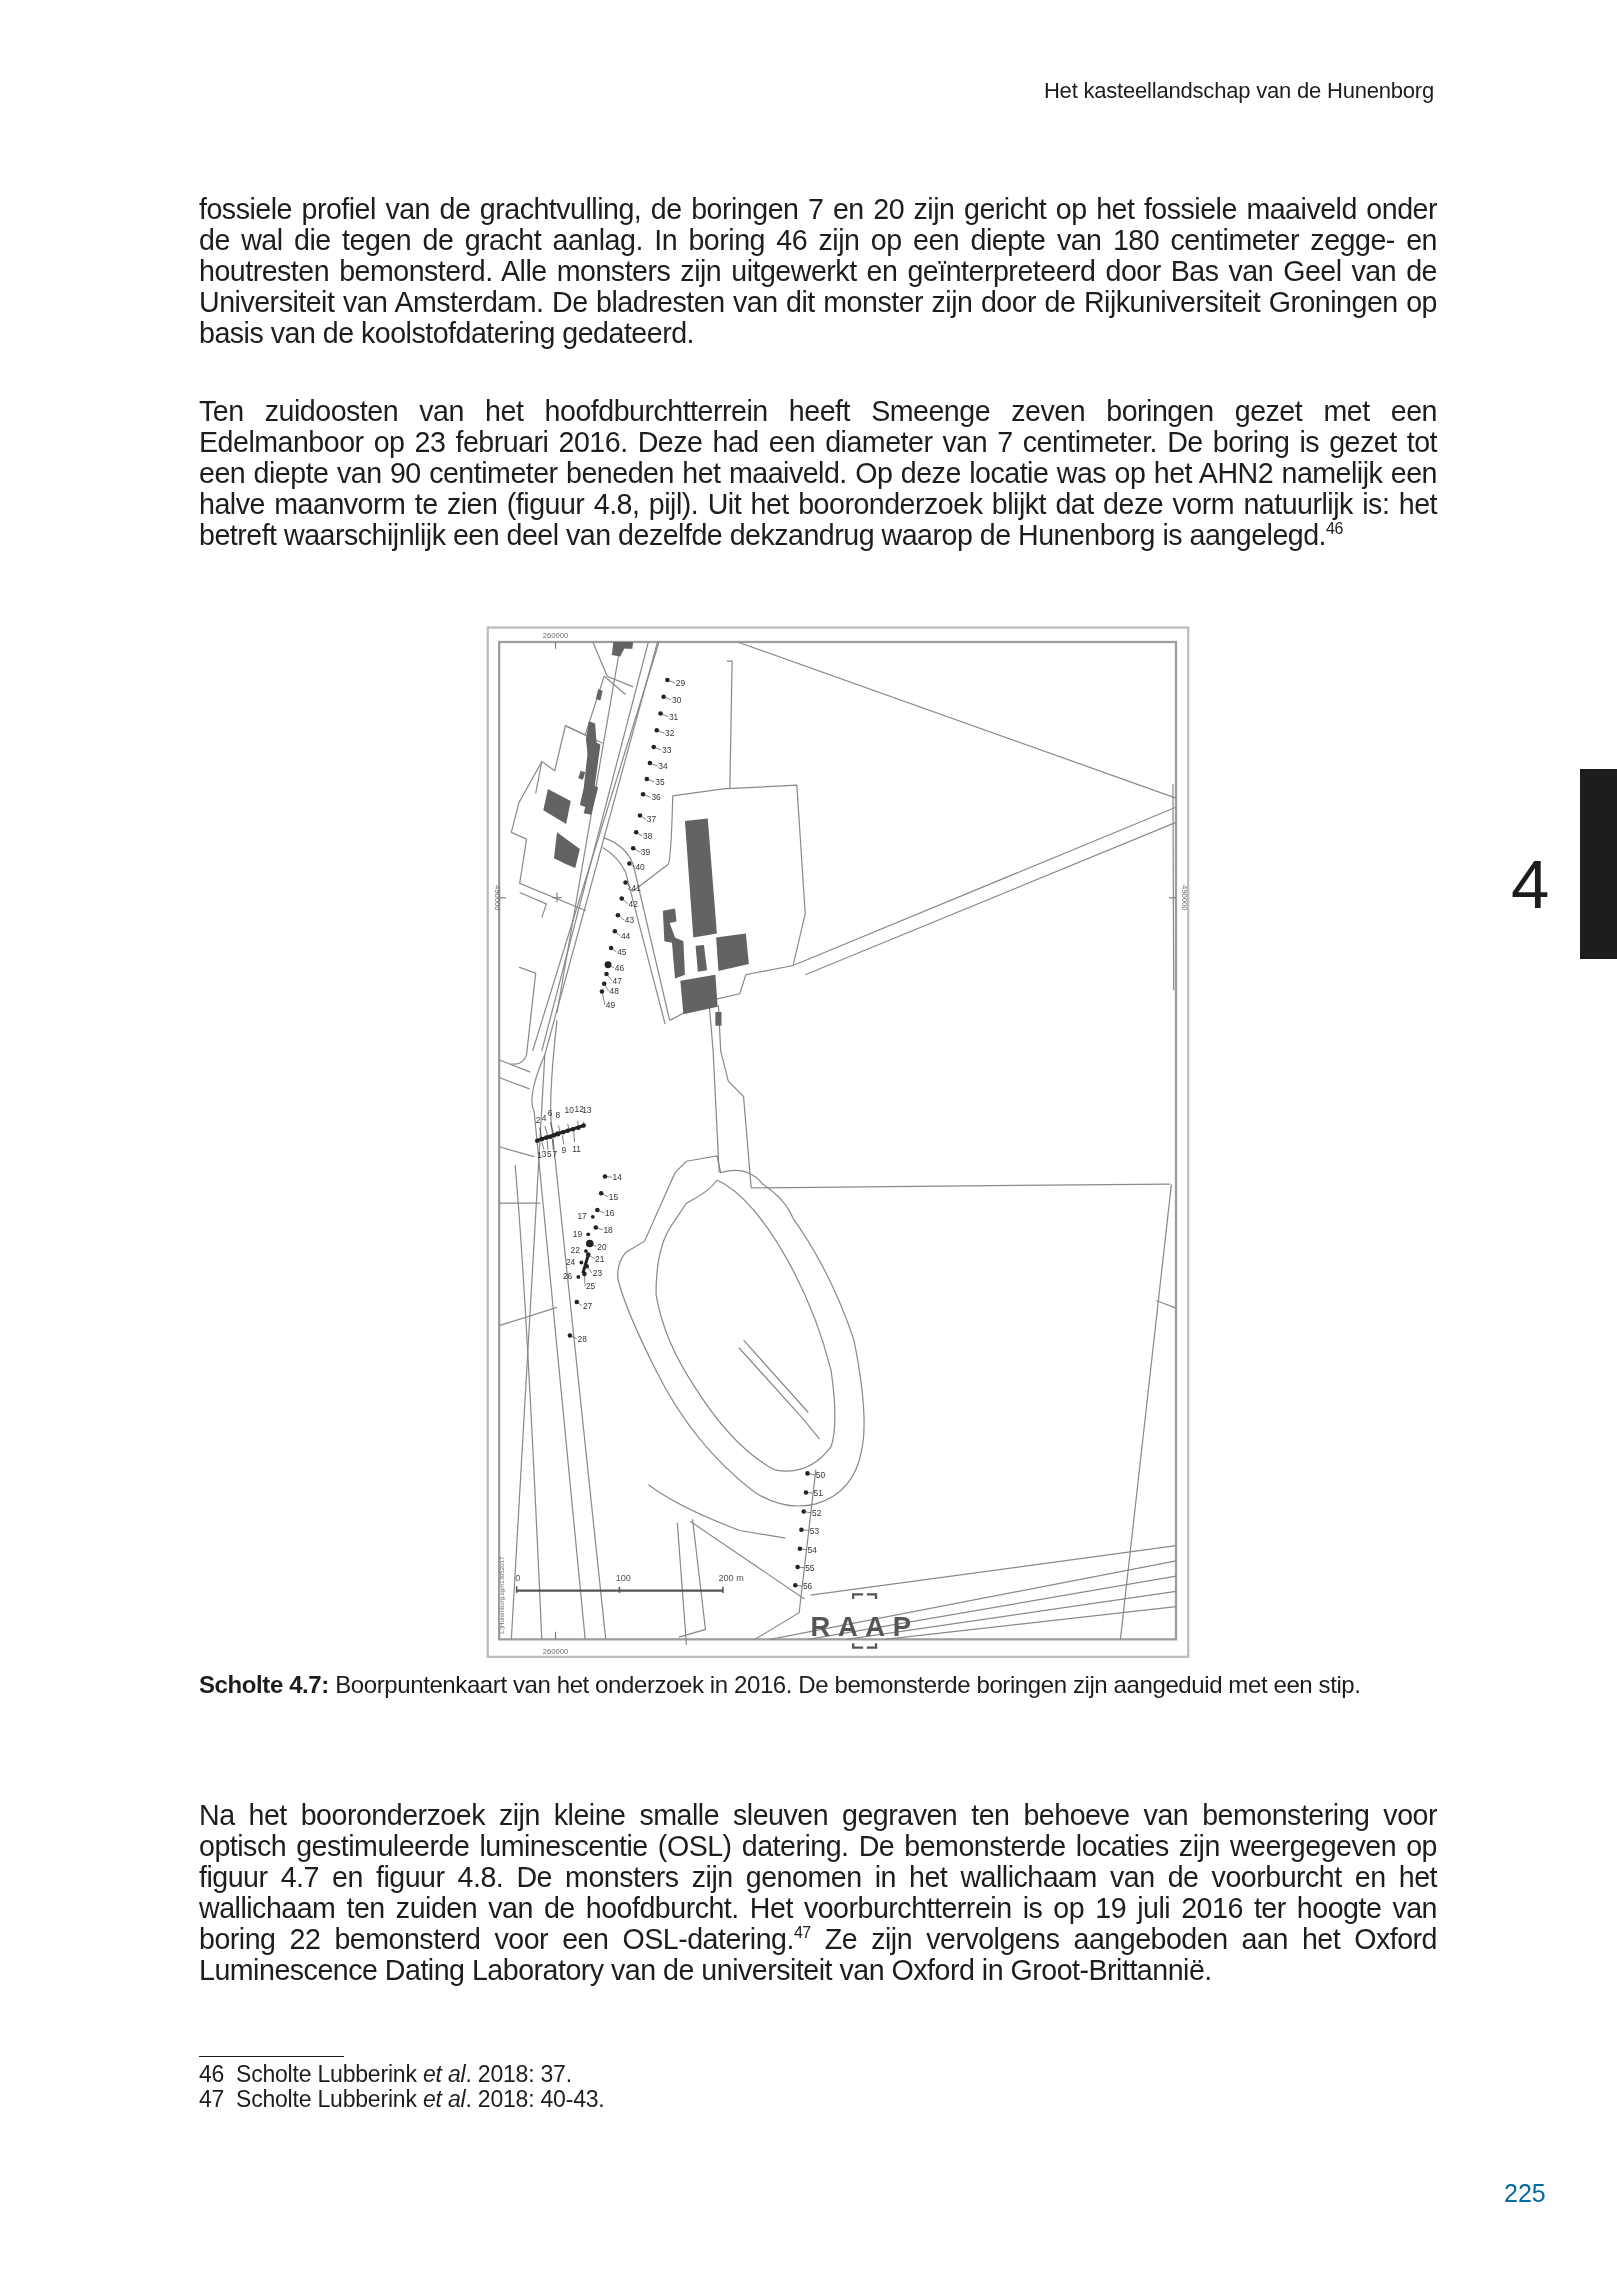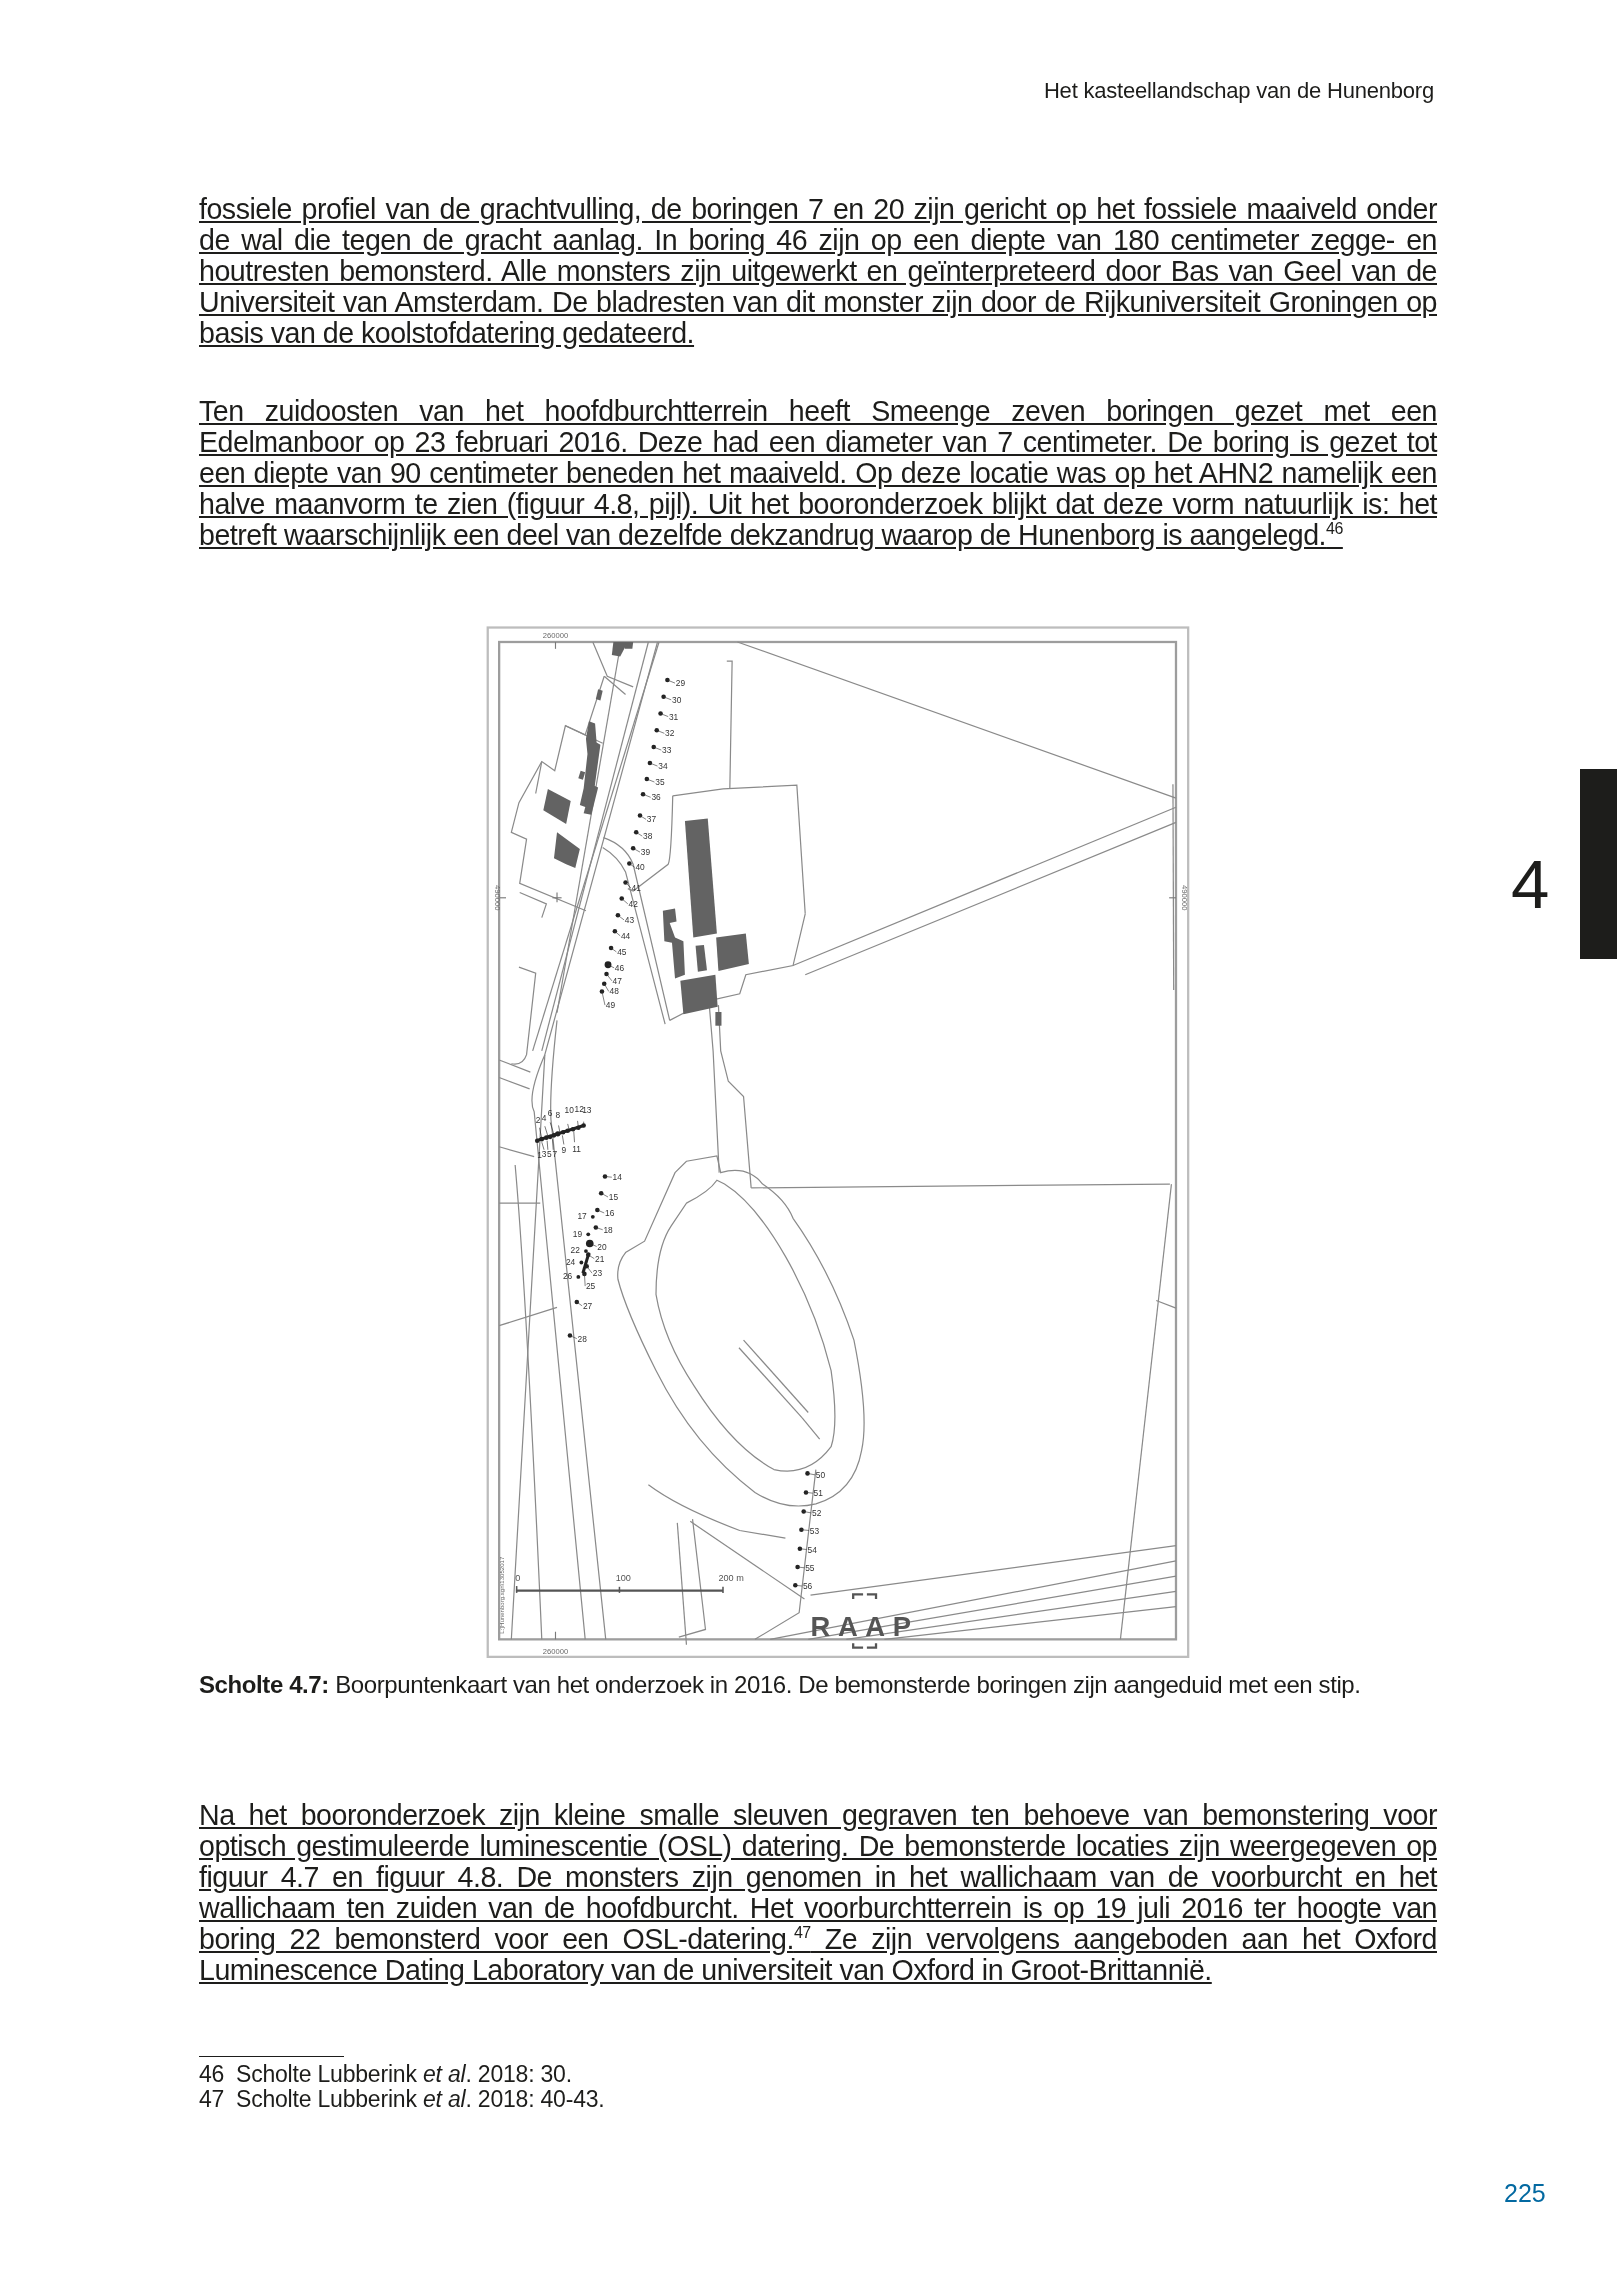--- a/index.html
+++ b/index.html
@@ -1,21 +1,21 @@
 <!DOCTYPE html>
 <html style="font-size:12px"><head>
 <meta charset="utf-8">
 <style>
   html, body { margin: 0; padding: 0; background: #ffffff; }
   body { width: 1618px; height: 2284px; position: relative; overflow: hidden;
          font-family: "Liberation Sans", "DejaVu Sans", sans-serif; color: #1d1d1b; }
   .running-head { position: absolute; left: 947px; top: 78px; width: 487px; font-size: 22px;
                   letter-spacing: -0.2px; color: #1d1d1b; text-align: right; }
   .para { position: absolute; left: 199px; width: 1238px; font-size: 28.6px; line-height: 31px;
-          text-align: justify; letter-spacing: -0.5px; text-decoration: underline; }
+          text-align: justify; letter-spacing: -0.5px; }
   .para sup { font-size: 16px; line-height: 0; vertical-align: 11.4px; }
   #p1 { top: 194px; }
   #p2 { top: 396px; }
   #p3 { top: 1800px; }
   .figure { position: absolute; left: 462px; top: 626px; width: 710px; height: 1040px; margin-left: 24px; }
   .figure svg { display: block; }
   .caption { position: absolute; left: 199px; top: 1670px; width: 1238px; font-size: 24px;
              line-height: 29px; letter-spacing: -0.4px; }
   .caption b { font-weight: bold; }
   .fn-rule { position: absolute; left: 199px; top: 2056px; width: 145px; height: 0;
@@ -336,21 +336,21 @@
 </div>
 
 <div class="caption"><b>Scholte 4.7:</b><span> Boorpuntenkaart van het onderzoek in 2016. De bemonsterde boringen zijn aangeduid met een stip.</span></div>
 
 <div class="para" id="p3"><span>Na het booronderzoek zijn kleine smalle sleuven gegraven ten behoeve van bemonstering voor optisch gestimuleerde luminescentie (OSL) datering. De bemonsterde locaties zijn weergegeven op figuur 4.7 en figuur 4.8. De monsters zijn genomen in het wallichaam van de voorburcht en het wallichaam ten zuiden van de hoofdburcht. Het voorburchtterrein is op 19 juli 2016 ter hoogte van boring 22 bemonsterd voor een OSL-datering.</span><sup>47</sup><span> Ze zijn vervolgens aangeboden aan het Oxford Luminescence Dating Laboratory van de universiteit van Oxford in Groot-Brittannië.</span></div>
 
 <div class="fn-rule"></div>
 <div class="footnotes">
   <div class="fn">
     <span class="fn-num">46</span>
-    <span><span>Scholte Lubberink </span><em>et al</em><span>. 2018: 30.</span></span>
+    <span><span>Scholte Lubberink </span><em>et al</em><span>. 2018: 37.</span></span>
   </div>
   <div class="fn">
     <span class="fn-num">47</span>
     <span><span>Scholte Lubberink </span><em>et al</em><span>. 2018: 40-43.</span></span>
   </div>
 </div>
 
 <div class="chapter-num">4</div>
 <div class="chapter-tab"></div>
 

